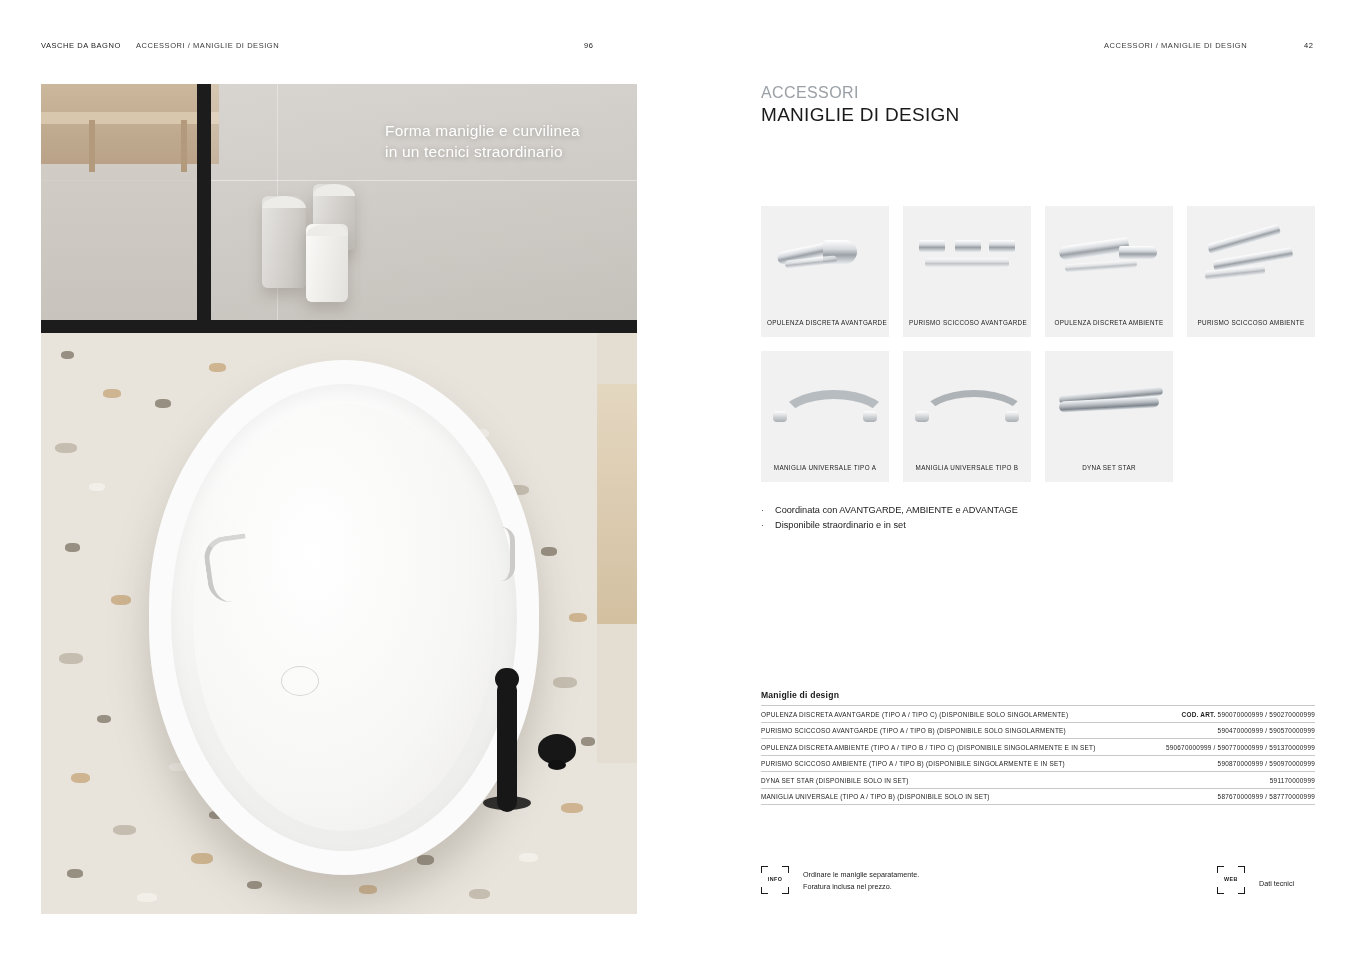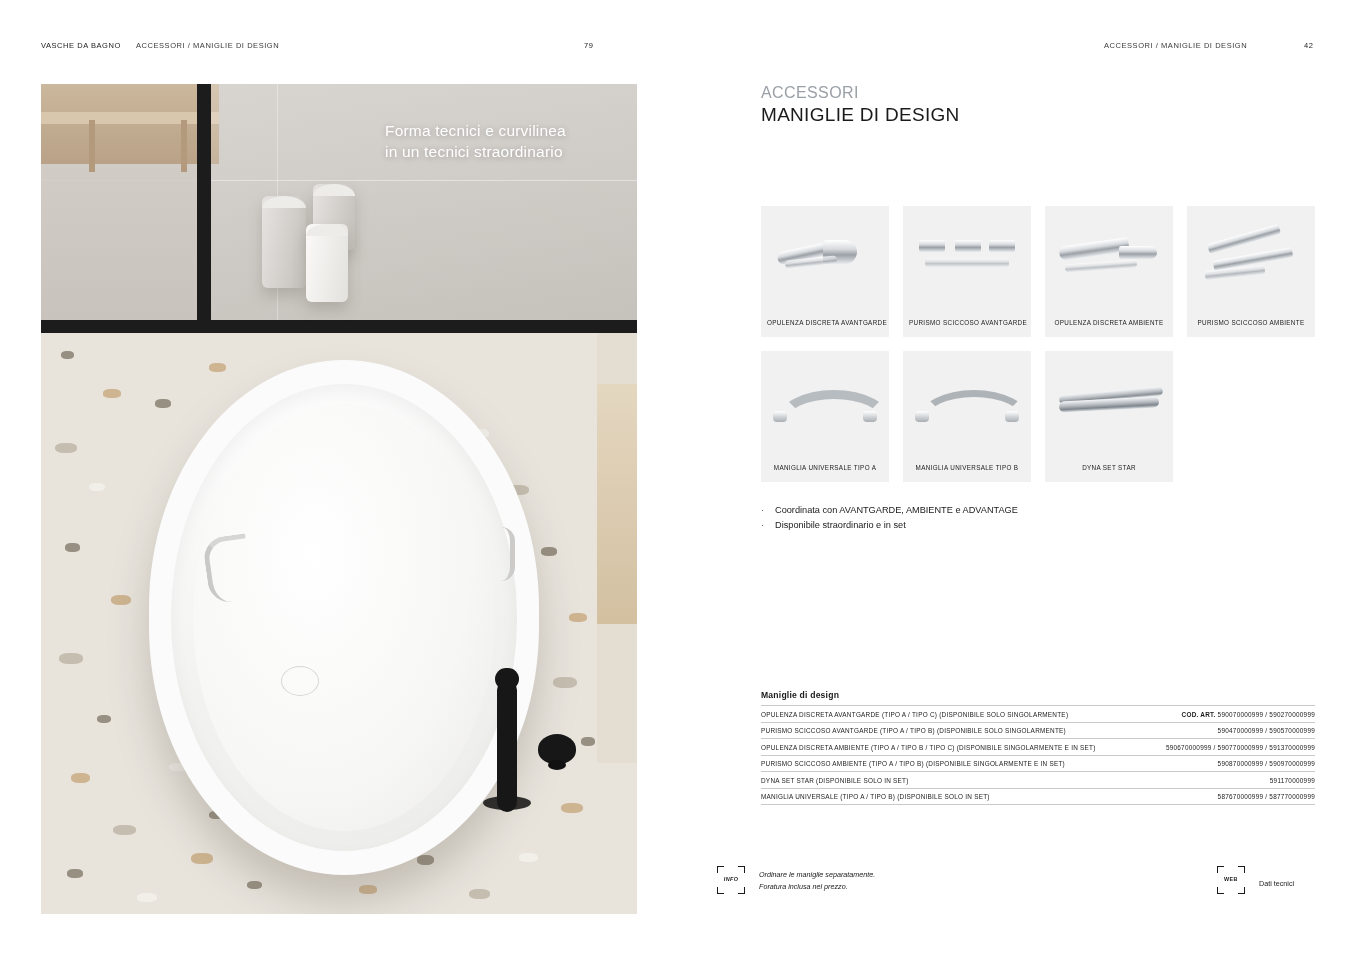--- a/index.html
+++ b/index.html
@@ -339,21 +339,21 @@
     padding: 4.5px 0 4px 0;
     border-bottom: .8px solid #c9c9c9;
     color: #1a1a1a;
     white-space: nowrap;
   }
   tr:first-child td { border-top: .8px solid #c9c9c9; }
   td.val { text-align: right; }
   td.val b { font-weight: bold; }
 
   
-  .notes { position: absolute; left: 717px; top: 866px; width: 554px; font-style: italic; }
+  .notes { position: absolute; left: 761px; top: 866px; width: 554px; }
   .note-row { display: flex; align-items: flex-start; }
   .corner-box {
     position: relative;
     width: 28px; height: 28px;
     margin-right: 14px;
     flex: 0 0 28px;
   }
   .corner-box i {
     position: absolute; width: 7px; height: 7px; border: 1px solid #1a1a1a;
   }
@@ -371,21 +371,21 @@
     font-size: 7.2px; padding-top: 13px; color:#1a1a1a;
   }
 </style>
 </head>
 <body>
 
 <div class="page">
 
   <div class="runhead bold rh-left-1">VASCHE DA BAGNO</div>
   <div class="runhead rh-left-2">ACCESSORI / MANIGLIE DI DESIGN</div>
-  <div class="runhead rh-pageL">79</div>
+  <div class="runhead rh-pageL">96</div>
   <div class="runhead rh-right-1">ACCESSORI / MANIGLIE DI DESIGN</div>
   <div class="runhead rh-pageR">42</div>
 
   <div class="photo">
     <div class="photo-inner">
       <div class="bg-tilewall"></div>
       <div class="glass-left"></div>
       <div class="bg-woodtable">
         <div class="bg-tabletop"></div>
         <div class="leg l1"></div>
@@ -450,21 +450,21 @@
         </div>
       <div class="candle c3">
           <span class="top"></span>
         </div>
 
       <div class="faucet-base"></div>
       <div class="faucet-spout"></div>
       <div class="faucet-knob"></div>
 
       <div class="photo-caption">
-        <div>Forma tecnici e curvilinea</div>
+        <div>Forma maniglie e curvilinea</div>
         <div>in un tecnici straordinario</div>
       </div>
     </div>
   </div>
 
   <div class="right">
     <div class="kicker">ACCESSORI</div>
     <div class="title">MANIGLIE DI DESIGN</div>
   </div>
 

